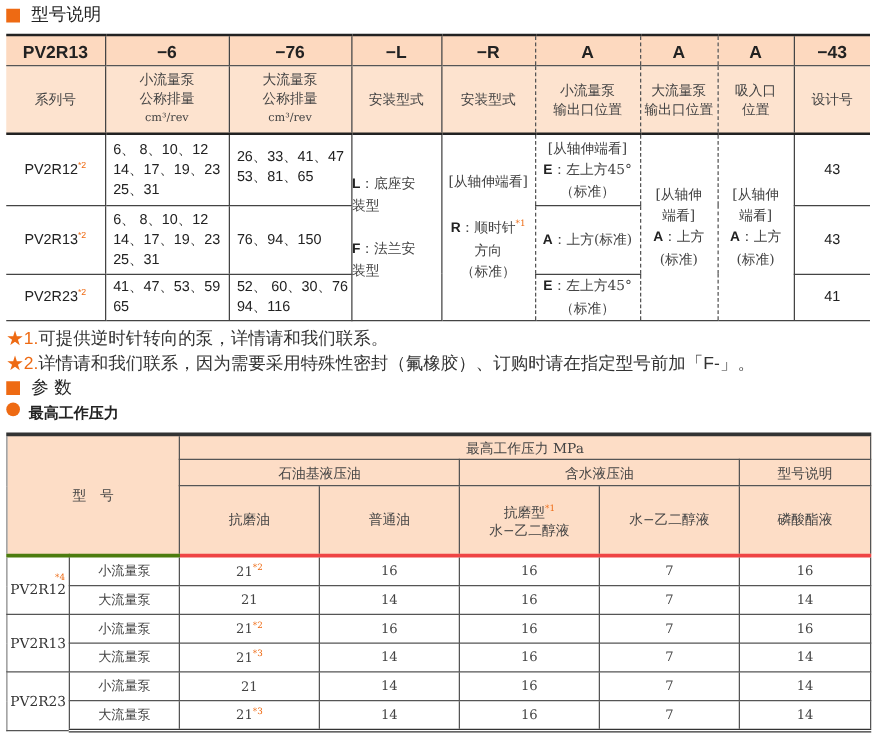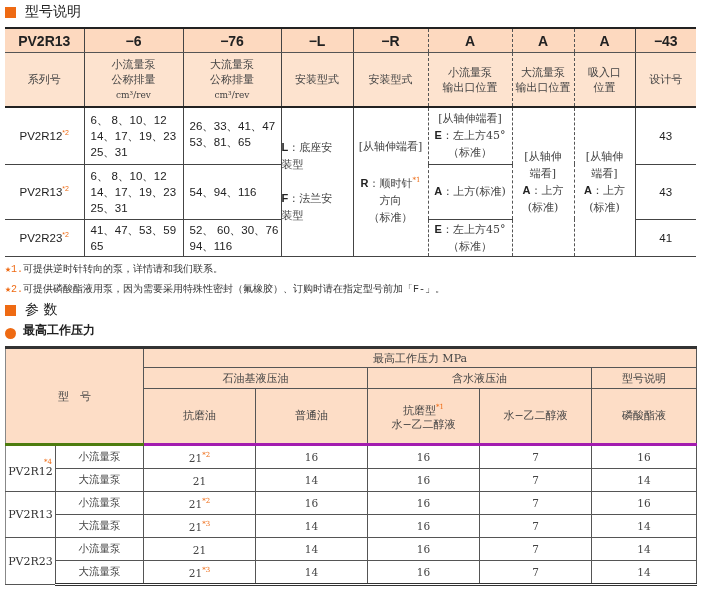--- a/index.html
+++ b/index.html
@@ -1,44 +1,44 @@
 <!DOCTYPE html>
 <html><head>
 <meta charset="utf-8">
 <style>
   html,body{margin:0;padding:0;background:#fff;}
   body{width:701px;height:589px;position:relative;overflow:hidden;font-family:"DejaVu Sans",sans-serif;color:#333;}
   .sec-head{position:absolute;left:5px;display:flex;align-items:center;font-weight:normal;font-size:14px;color:#222;}
   .sq{width:11px;height:11px;background:#ee6a13;margin-right:9px;display:inline-block;}
   .dot{width:11px;height:11px;border-radius:50%;background:#ee6a13;margin-right:7px;display:inline-block;}
-  .sub-head{position:absolute;left:5px;display:flex;align-items:flex-end;font-weight:bold;font-size:12px;color:#222;}
+  .sub-head{position:absolute;left:5px;display:flex;align-items:flex-start;font-weight:bold;font-size:12px;color:#222;}
   table{border-collapse:collapse;position:absolute;table-layout:fixed;}
   td{padding:0;text-align:center;vertical-align:middle;}
   
   #t1{left:5px;top:27px;width:691px;}
   #t1 .code td{background:#fdd9bf;height:23px;font-family:"Liberation Sans",sans-serif;font-size:14px;font-weight:bold;color:#222;border-top:2px solid #222;border-bottom:1px solid #555;}
   #t1 .desc td{background:#fde3cf;height:53px;font-family:"DejaVu Serif",serif;font-size:11px;color:#444;line-height:15px;border-bottom:2px solid #222;}
   #t1 td{border-left:1px solid #444;}
   #t1 td:first-child{border-left:none;}
   #t1 td.dash{border-left:1px dashed #555;}
   #t1 .body td{font-family:"Liberation Sans",sans-serif;font-size:11.5px;color:#222;border-bottom:1px solid #444;}
   #t1 .body td.nums{text-align:left;padding-left:6px;line-height:16px;}
   #t1 .body td.cn{font-family:"DejaVu Serif",serif;font-size:11px;color:#444;line-height:17px;}
   .unit{font-size:9px;}
   .star{color:#ee6a13;font-size:7px;vertical-align:super;}
   .b{font-family:"Liberation Sans",sans-serif;font-weight:bold;color:#222;}
-  .note{position:absolute;left:5px;font-family:Liberation Mono, monospace;font-size:10px;color:#333;}
+  .note{position:absolute;left:5px;font-family:Liberation Sans, sans-serif;font-size:14px;color:#333;}
   .note .st{color:#ee6a13;}
   
   #t2{left:5px;top:346px;width:691px;font-family:"DejaVu Serif",serif;font-size:11px;color:#444;}
   #t2 td{border:1px solid #555;border-left:1px solid #888;}
   #t2 thead td{background:#fdddc6;}
   #t2 tr.top td{border-top:3px solid #333;height:18px;}
   #t2 tr.h2 td{height:20px;text-align:center;}
-  #t2 tr.h3 td{height:54px;border-bottom:3px solid #a21caf;line-height:14px;margin-top:20px;}
+  #t2 tr.h3 td{height:54px;border-bottom:3px solid #ef4444;line-height:14px;margin-top:20px;}
   #t2 tbody td{height:22px;font-size:10.5px;}
   #t2 tbody tr:last-child td{border-bottom:3px double #333;}
   #t2 td.model{font-size:11px;color:#333;}
   #t2 td.pump{color:#444;}
 </style>
 </head>
 <body>
 
 <div class="sec-head" style="top:3px;">
   <span class="sq"></span>
@@ -96,37 +96,37 @@
     </td>
     <td class="cn dash"><span>[从轴伸端看]</span><br><span class="b">E</span>：<span>左上方45°</span><br><span>（标准）</span></td>
     <td class="cn dash" rowspan="3"><span>[从轴伸</span><br><span>端看]</span><br><span class="b">A</span>：<span>上方</span><br><span>(标准)</span></td>
     <td class="cn dash" rowspan="3"><span>[从轴伸</span><br><span>端看]</span><br><span class="b">A</span>：<span>上方</span><br><span>(标准)</span></td>
     <td>43</td>
   </tr>
 
   <tr class="body" style="height:55px">
     <td><span>PV2R13</span><span class="star">*2</span></td>
     <td class="nums"><span>6、 8、10、12</span><br><span>14、17、19、23</span><br><span>25、31</span></td>
-    <td class="nums"><span>54、94、116</span></td>
+    <td class="nums"><span>76、94、150</span></td>
     <td class="cn dash"><span class="b">A</span>：<span>上方(标准)</span></td>
     <td>43</td>
   </tr>
 
   <tr class="body" style="height:37px">
     <td><span>PV2R23</span><span class="star">*2</span></td>
     <td class="nums"><span>41、47、53、59</span><br><span>65</span></td>
     <td class="nums"><span>52、 60、30、76</span><br><span>94、116</span></td>
     <td class="cn dash"><span class="b">E</span>：<span>左上方45°</span><br><span>（标准）</span></td>
     <td>41</td>
   </tr>
 </tbody>
   </table>
 
 <div class="note" style="top:262px;"><span class="st">★1.</span><span>可提供逆时针转向的泵，详情请和我们联系。</span></div>
-<div class="note" style="top:282px;"><span class="st">★2.</span><span>可提供磷酸酯液用泵，因为需要采用特殊性密封（氟橡胶）、订购时请在指定型号前加「F-」。</span></div>
+<div class="note" style="top:282px;"><span class="st">★2.</span><span>详情请和我们联系，因为需要采用特殊性密封（氟橡胶）、订购时请在指定型号前加「F-」。</span></div>
 
 <div class="sec-head" style="top:301px;">
   <span class="sq"></span>
   <span>参 数</span>
 </div>
 <div class="sub-head" style="top:322px;">
   <span class="dot"></span>
   <span>最高工作压力</span>
 </div>
 

